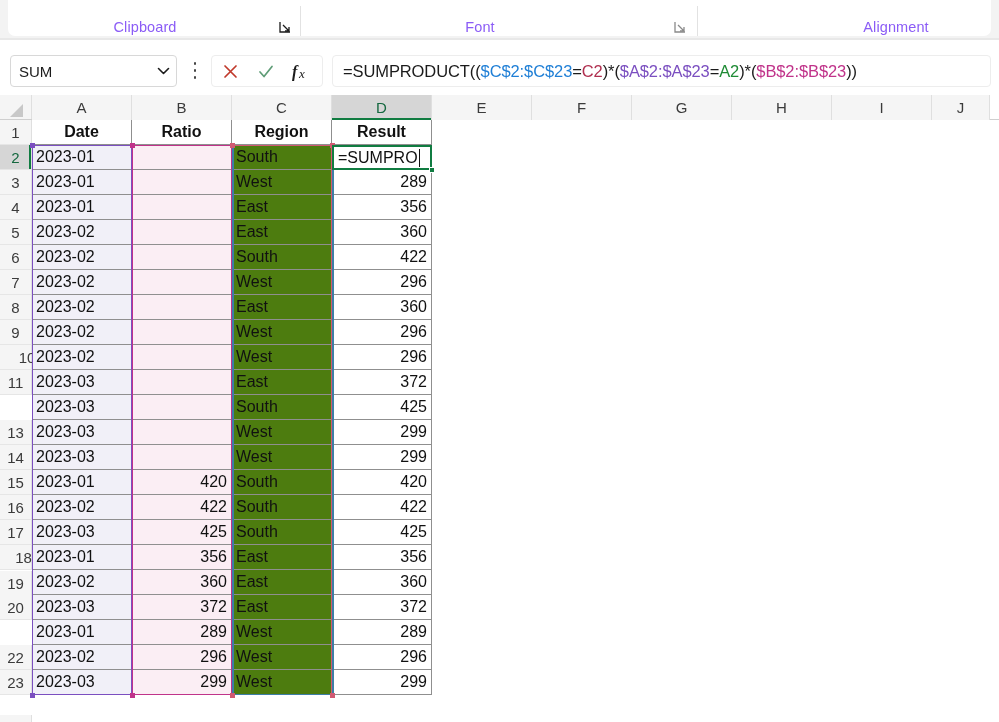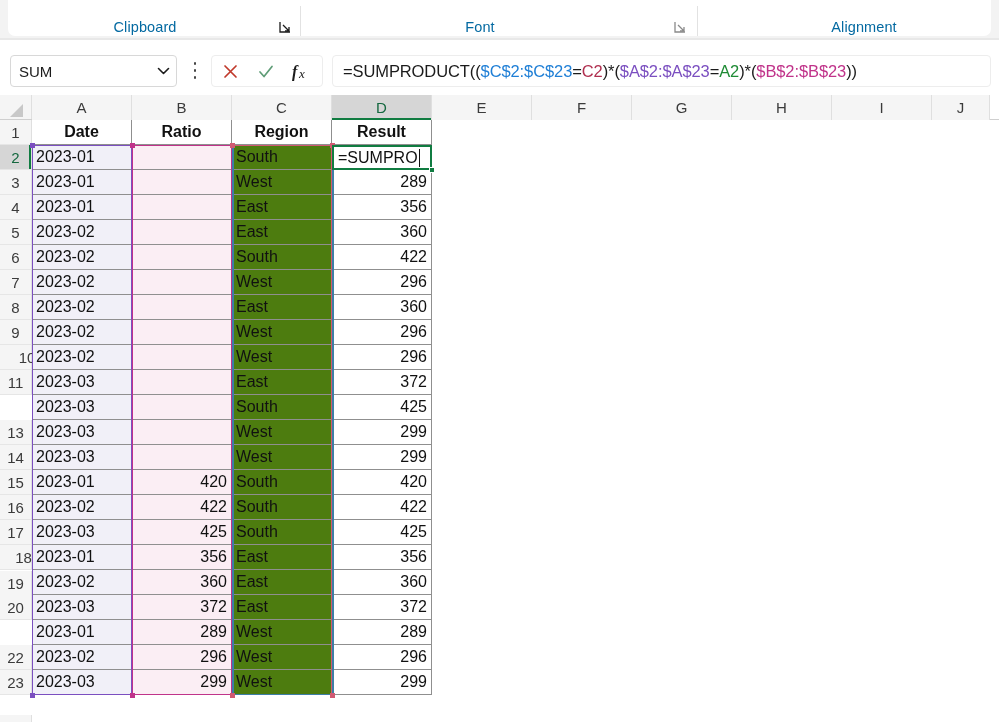--- a/index.html
+++ b/index.html
@@ -17,21 +17,21 @@
   }
   .ribbon-panel{
     position:absolute;left:8px;top:-16px;width:983px;height:52px;
     background:#ffffff;border-radius:7px;
   }
   .rgroup{
     position:absolute;bottom:2px;height:22px;
     display:flex;align-items:center;justify-content:center;
   }
   .rgroup-label{
-    font-size:14.5px;color:#0369a1;letter-spacing:.1px;
+    font-size:14.5px;color:#8b5cf6;letter-spacing:.1px;
   }
   .rgroup-sep{
     position:absolute;bottom:4px;width:1px;height:30px;background:#e2e2e2;
   }
   .dlg-launcher{
     position:absolute;bottom:6px;width:14px;height:14px;
   }
   .ribbon-underline{
     position:absolute;left:0;top:38px;width:999px;height:2px;background:#e8e8e8;
   }
@@ -169,21 +169,21 @@
     <span class="rgroup-label">Font</span>
   </div>
   <div class="dlg-launcher" id="dl1" style="left: 673px;">
     <svg width="14" height="14" viewBox="0 0 14 14">
       <path d="M2 2 L2 12 L12 12" fill="none" stroke="#8a8a8a" stroke-width="1.3"></path>
       <path d="M5 5 L11 11 M11 7 L11 11 L7 11" fill="none" stroke="#8a8a8a" stroke-width="1.3"></path>
     </svg>
   </div>
   <div class="rgroup-sep" id="sep1" style="left: 697px;"></div>
 
-  <div class="rgroup" id="rg2" style="left: 764px; width: 200px;">
+  <div class="rgroup" id="rg2" style="left: 796px; width: 200px;">
     <span class="rgroup-label">Alignment</span>
   </div>
 
   <div class="ribbon-underline"></div>
 </div>
 
 <div class="fbar">
 
   <div class="namebox">
     <span class="namebox-text">SUM</span>

